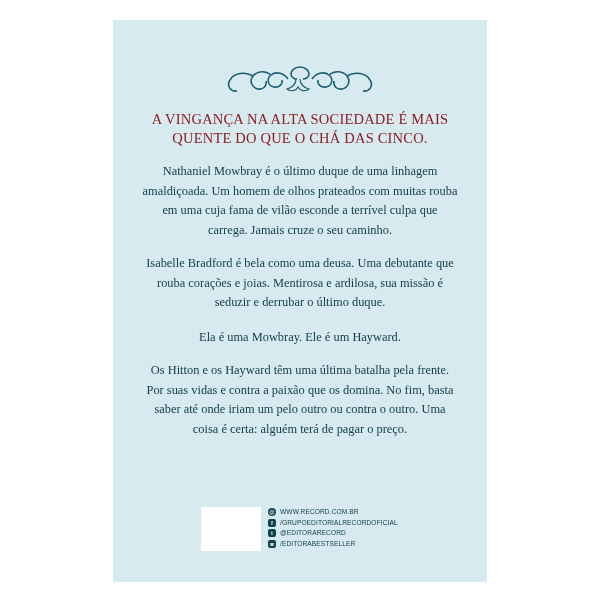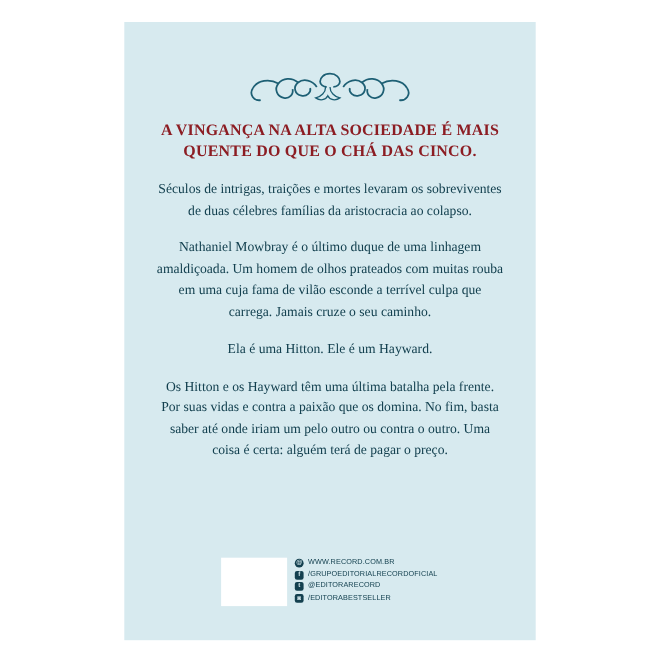--- a/index.html
+++ b/index.html
@@ -37,21 +37,21 @@
     height: 34px;
     color: #1d5f74;
   }
   .ornament svg { display: block; width: 200px; height: 34px; }
 
   .headline {
     margin-top: 14px;
     width: 330px;
     text-align: center;
     color: #8c1d23;
-    font-weight: bold;
+    font-weight: normal;
     font-size: 14.5px;
     line-height: 19px;
     letter-spacing: 0.2px;
   }
   .body-block {
     width: 316px;
     text-align: center;
     color: #13404f;
     font-size: 12.4px;
     line-height: 19.5px;
@@ -116,23 +116,23 @@
         <path d="M53 14C45 9 34 11 30 18"></path>
         <path d="M147 14c8-5 19-3 23 4"></path>
         <path d="M30 18c-4 6 1 12 7 11"></path>
         <path d="M170 18c4 6-1 12-7 11"></path>
         <path d="M100 17c0 5 4 9 9 10-4 3-9 2-11-2-2 4-7 5-11 2 5-1 9-5 9-10" stroke-width="1.2"></path>
       </svg>
     </div>
 
     <div class="headline">A VINGANÇA NA ALTA SOCIEDADE É MAIS QUENTE DO QUE O CHÁ DAS CINCO.</div>
 
-    <div class="body-block">Séculos de intrigas, traições e mortes levaram os sobreviventes de duas célebres famílias da aristocracia ao colapso.</div>
     <div class="body-block">Nathaniel Mowbray é o último duque de uma linhagem amaldiçoada. Um homem de olhos prateados com muitas rouba em uma cuja fama de vilão esconde a terrível culpa que carrega. Jamais cruze o seu caminho.</div>
-    <div class="body-block tight">Ela é uma Hitton. Ele é um Hayward.</div>
+    <div class="body-block">Isabelle Bradford é bela como uma deusa. Uma debutante que rouba corações e joias. Mentirosa e ardilosa, sua missão é seduzir e derrubar o último duque.</div>
+    <div class="body-block tight">Ela é uma Mowbray. Ele é um Hayward.</div>
     <div class="body-block">Os Hitton e os Hayward têm uma última batalha pela frente. Por suas vidas e contra a paixão que os domina. No fim, basta saber até onde iriam um pelo outro ou contra o outro. Uma coisa é certa: alguém terá de pagar o preço.</div>
 
     <div class="logo-box"></div>
 
     <div class="contacts">
       <div class="contact-row">
         <span class="badge round">@</span>
         <span class="contact-text">WWW.RECORD.COM.BR</span>
       </div>
       <div class="contact-row">

